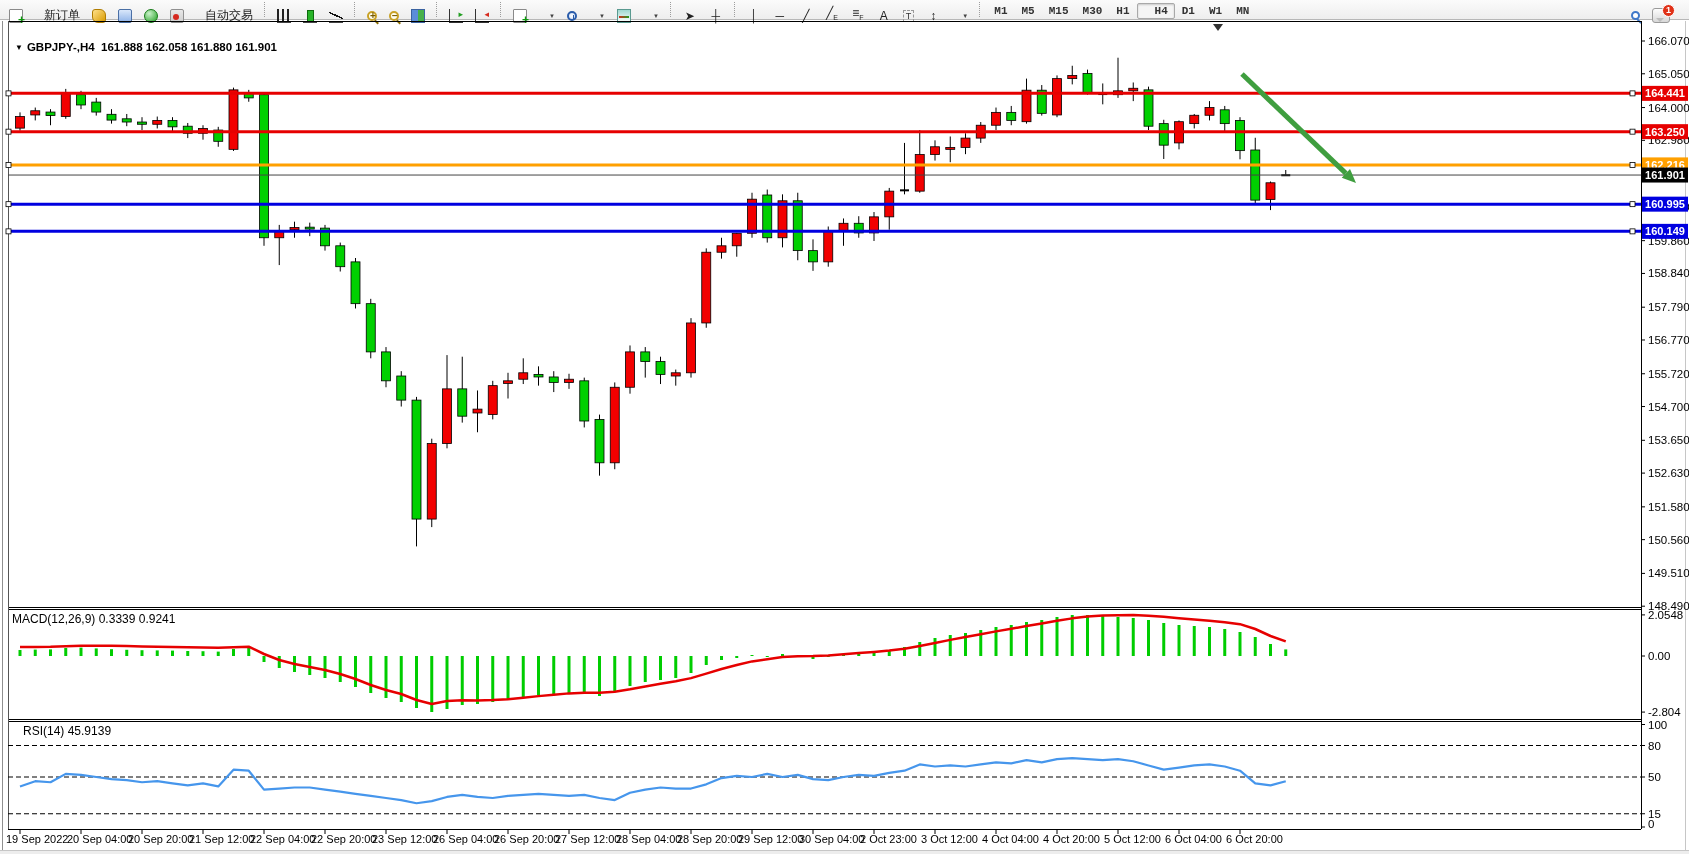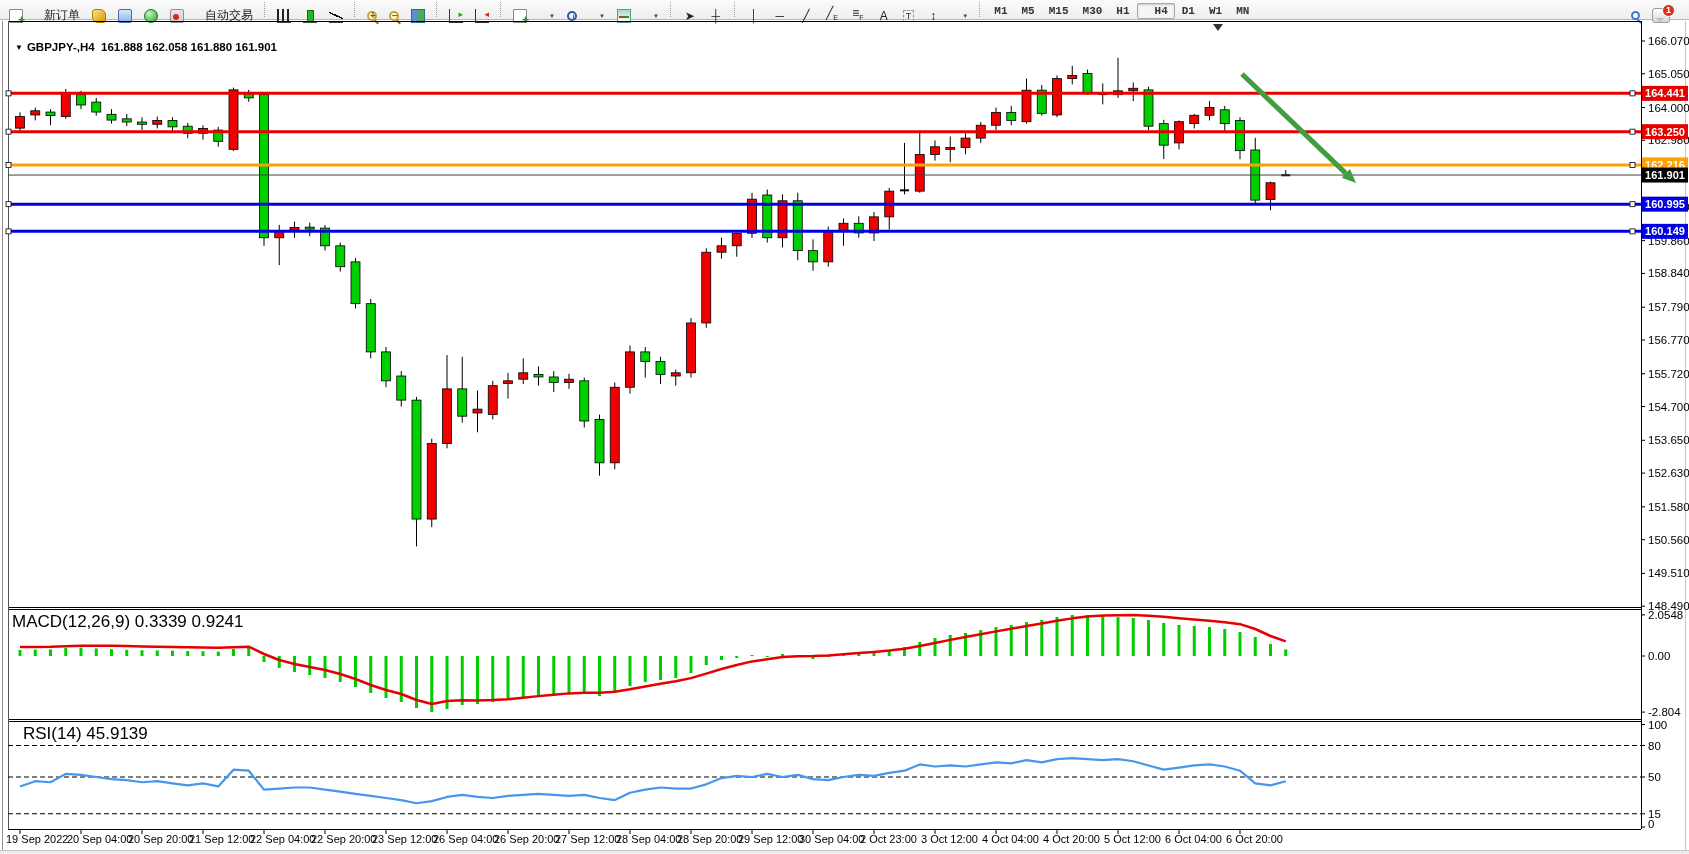--- a/index.html
+++ b/index.html
@@ -39,21 +39,21 @@
   .tf{font-size:11px;font-weight:bold;color:#333;padding:1px 6px;border-radius:2px;border:1px solid transparent;font-family:Liberation Mono, monospace;}
   .tf.active{background:#f5f5f5;border:1px solid #a9a9a9;box-shadow:inset 0 1px 2px rgba(0,0,0,.18);padding-left:17px;}
   .spacer{flex:1;}
   .ic-search{border:2px solid #3f78c9;border-radius:50%;width:9px;height:9px;background:#fff;}
   .ic-search::after{content:"";position:absolute;right:-4px;bottom:-4px;width:6px;height:2px;background:#3f78c9;transform:rotate(45deg);}
   .bubble{position:relative;width:16px;height:13px;background:linear-gradient(#fdfdfd,#d8d8d8);border:1px solid #9a9a9a;border-radius:3px;}
   .bubble::after{content:"";position:absolute;left:3px;bottom:-4px;border:4px solid transparent;border-top-color:#bdbdbd;}
   .badge{position:absolute;right:-6px;top:-5px;background:#e03118;color:#fff;font-size:9px;font-weight:bold;border-radius:50%;
      width:11px;height:11px;line-height:11px;text-align:center;border:1px solid #fff;}
   
-  .pane-label{position:absolute;font-size:17px;color:#000;z-index:5;}
+  .pane-label{position:absolute;font-size:12px;color:#000;z-index:5;}
   #symbol-label{left:15px;top:25px;font-weight:bold;font-size:11.5px;margin-top:16px;}
   #symbol-label .tri{font-size:8px;vertical-align:1px;margin-right:4px;}
   #macd-label{left:12px;top:612px;}
   #rsi-label{left:12px;top:724px;padding-left:11px;}
   svg text{font-family:"Liberation Sans",sans-serif;}
   #bottom-strip{position:absolute;left:0;top:850px;width:1689px;height:4px;background:#ededed;border-top:1px solid #c6c6c6;}
 </style>
 </head>
 <body>
 

